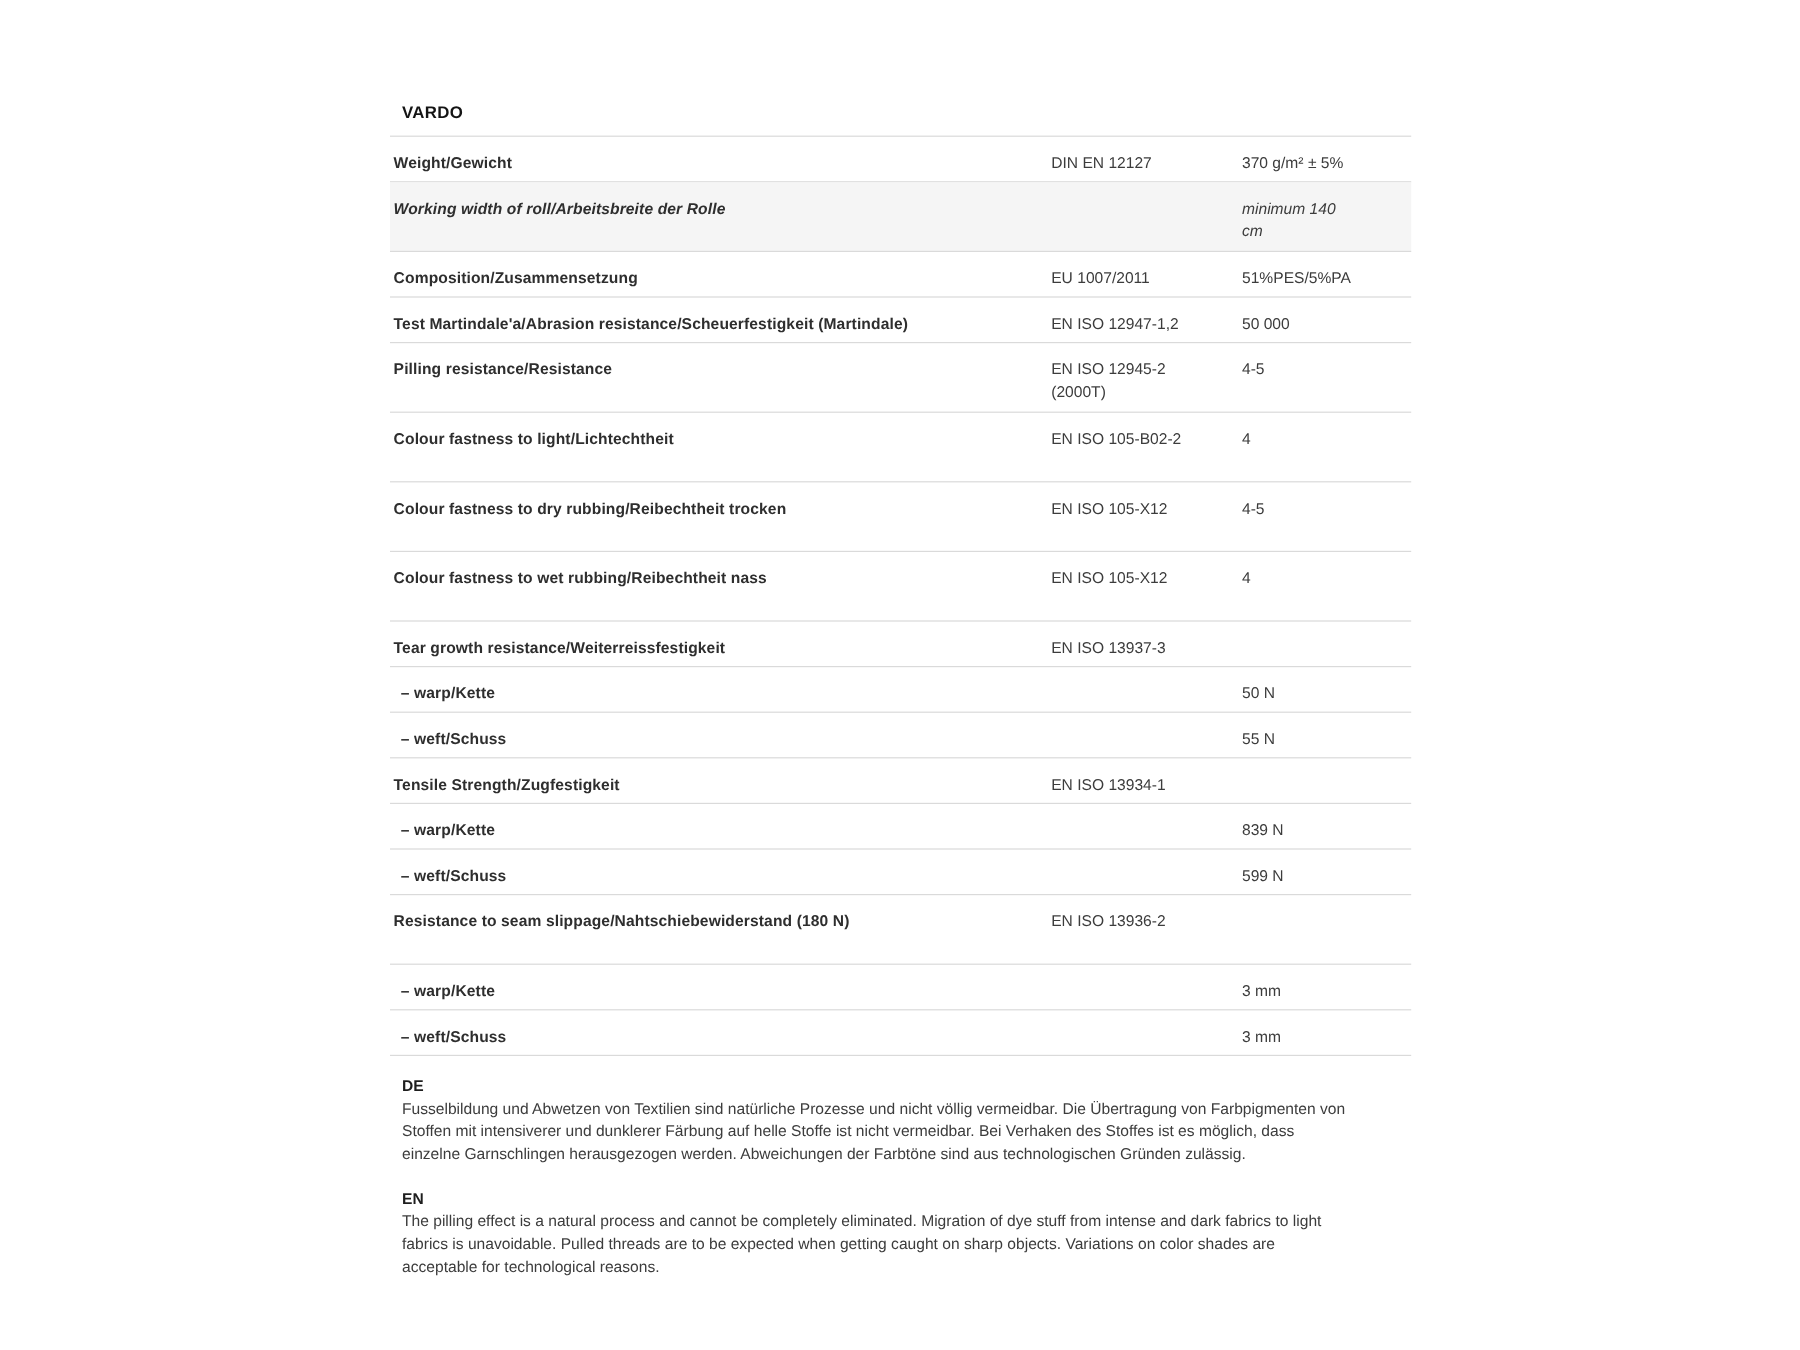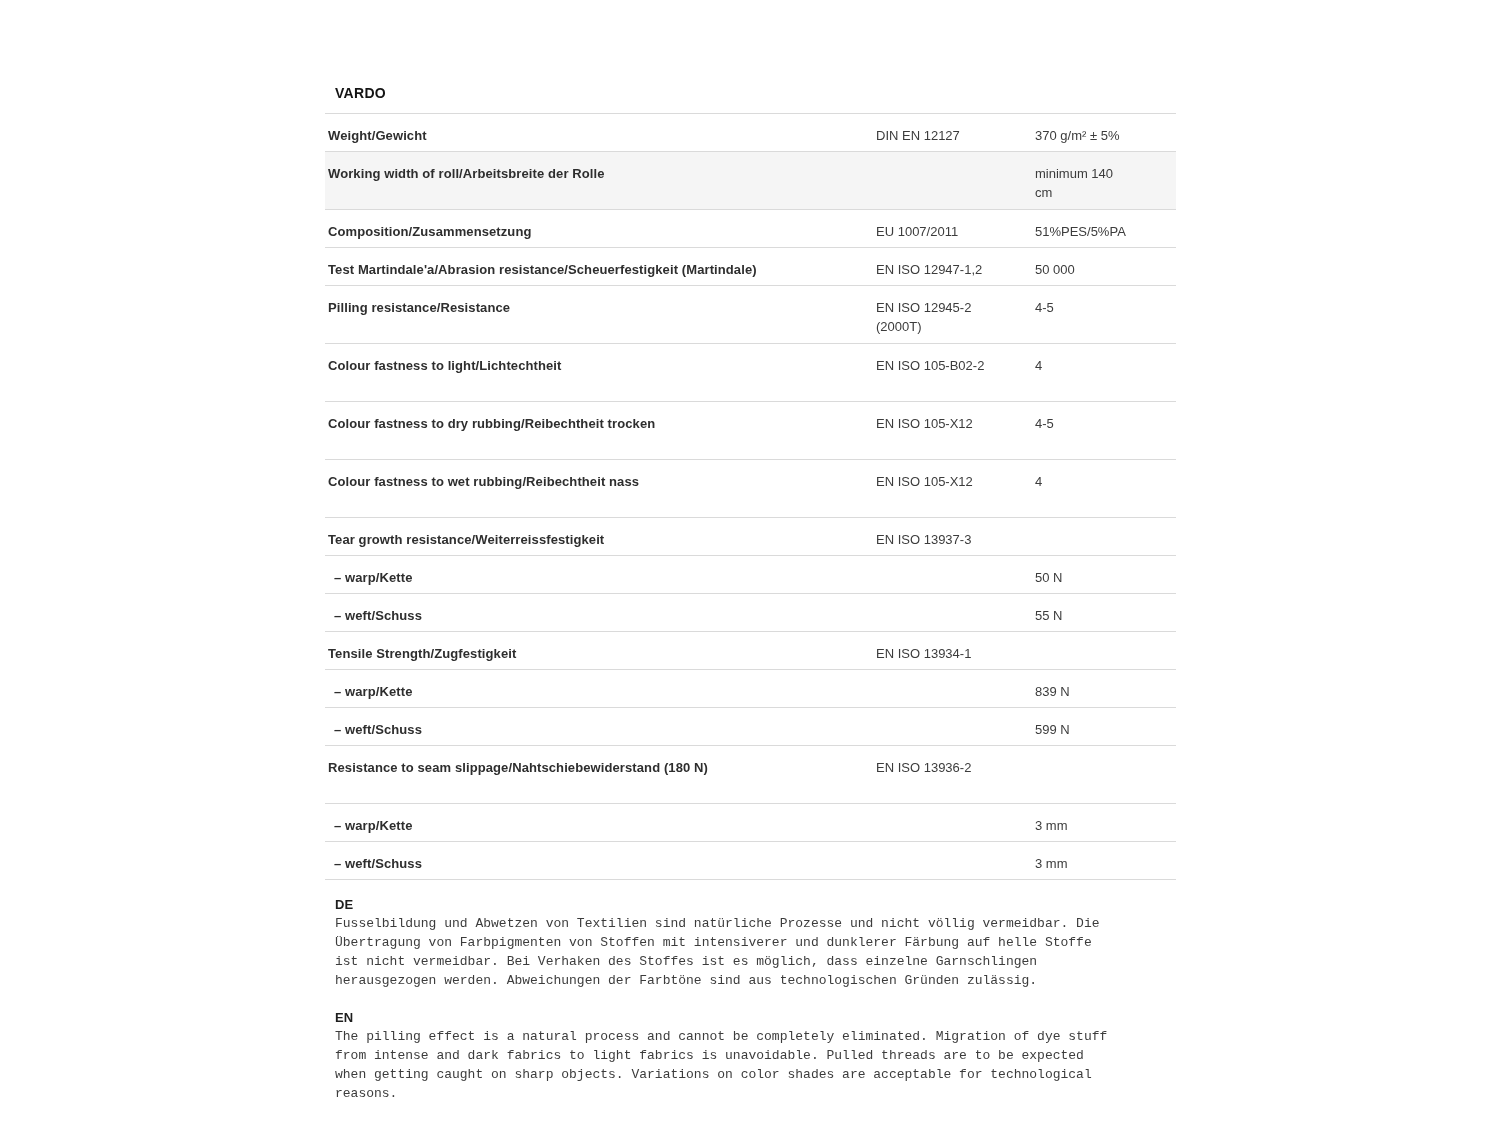--- a/index.html
+++ b/index.html
@@ -31,21 +31,21 @@
   }
   .spec-row {
     display: flex;
     align-items: flex-start;
     border-bottom: 1px solid var(--border-color, #dadada);
     min-height: 38px;
     padding-top: 12px;
     box-sizing: border-box;
   }
   .spec-row.tall { min-height: 58px; }
-  .spec-row.shaded { background: var(--shaded-row-bg, #f5f5f5); }
+  .spec-row.shaded { background: var(--shaded-row-bg, #f5f5f5); font-style: italic; }
   .col {
     font-size: 13px;
     line-height: 19px;
     box-sizing: border-box;
   }
   .col.property {
     width: 551px;
     padding-left: 3px;
     padding-right: 28px;
     font-weight: 700;
@@ -79,21 +79,20 @@
     line-height: 19px;
     color: #1e1e1e;
     width: 36px;
     flex: none;
   }
   .note-text {
     font-size: 13px;
     line-height: 19px;
     color: var(--text-color, #3c3c3c);
     width: 787px;
-    font-family: Liberation Mono, monospace;
   }
 </style>
 </head>
 <body>
 
 <div class="content">
   <div class="title">VARDO</div>
   <div class="spec-table" id="spec-table">
       <div class="spec-row">
         <div class="col property">Weight/Gewicht</div>

